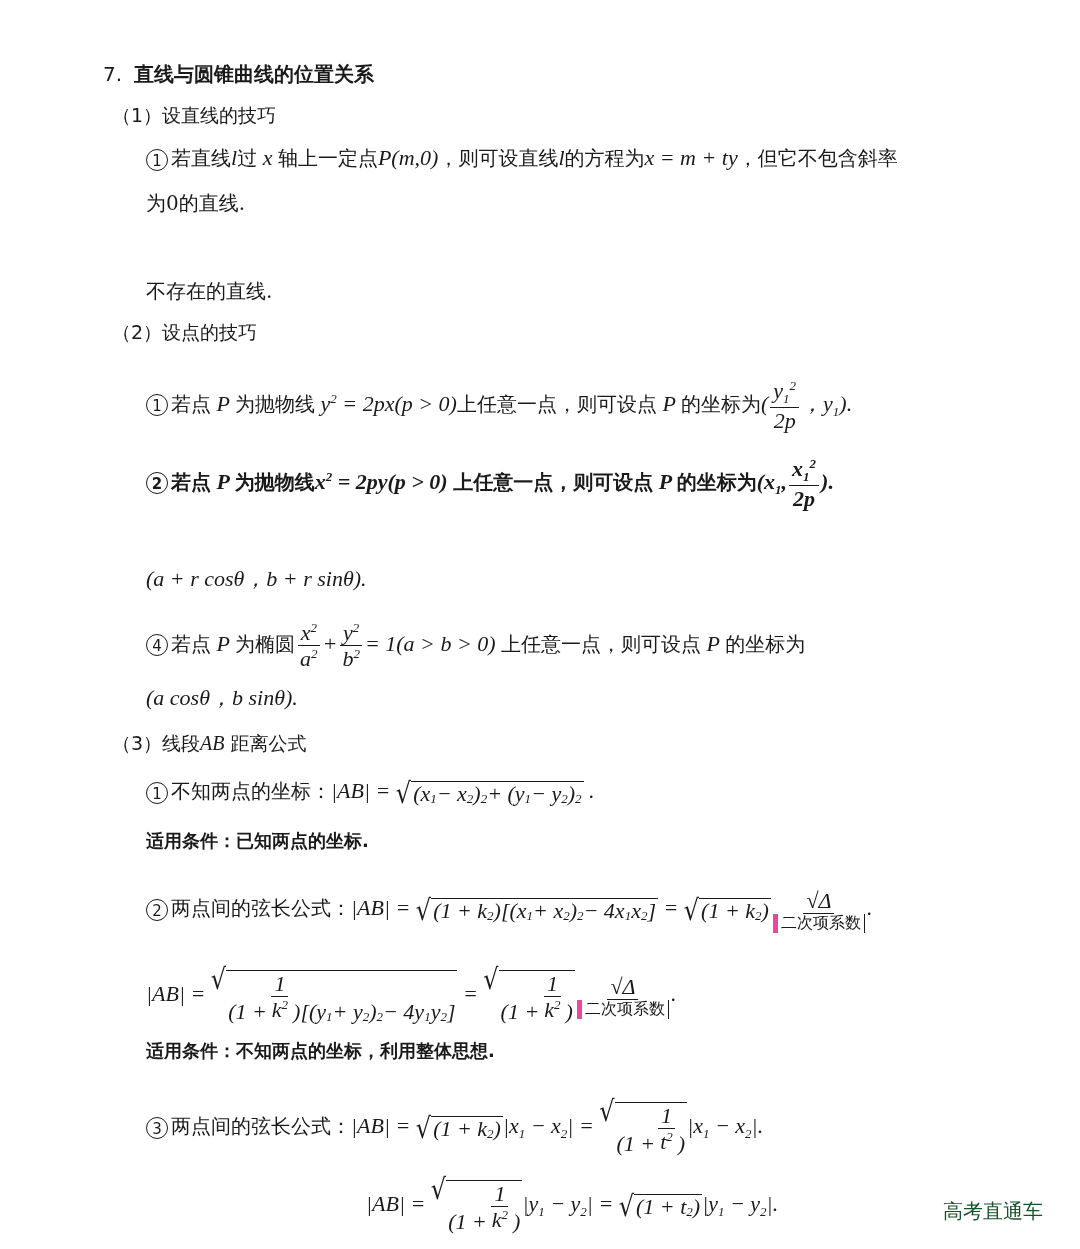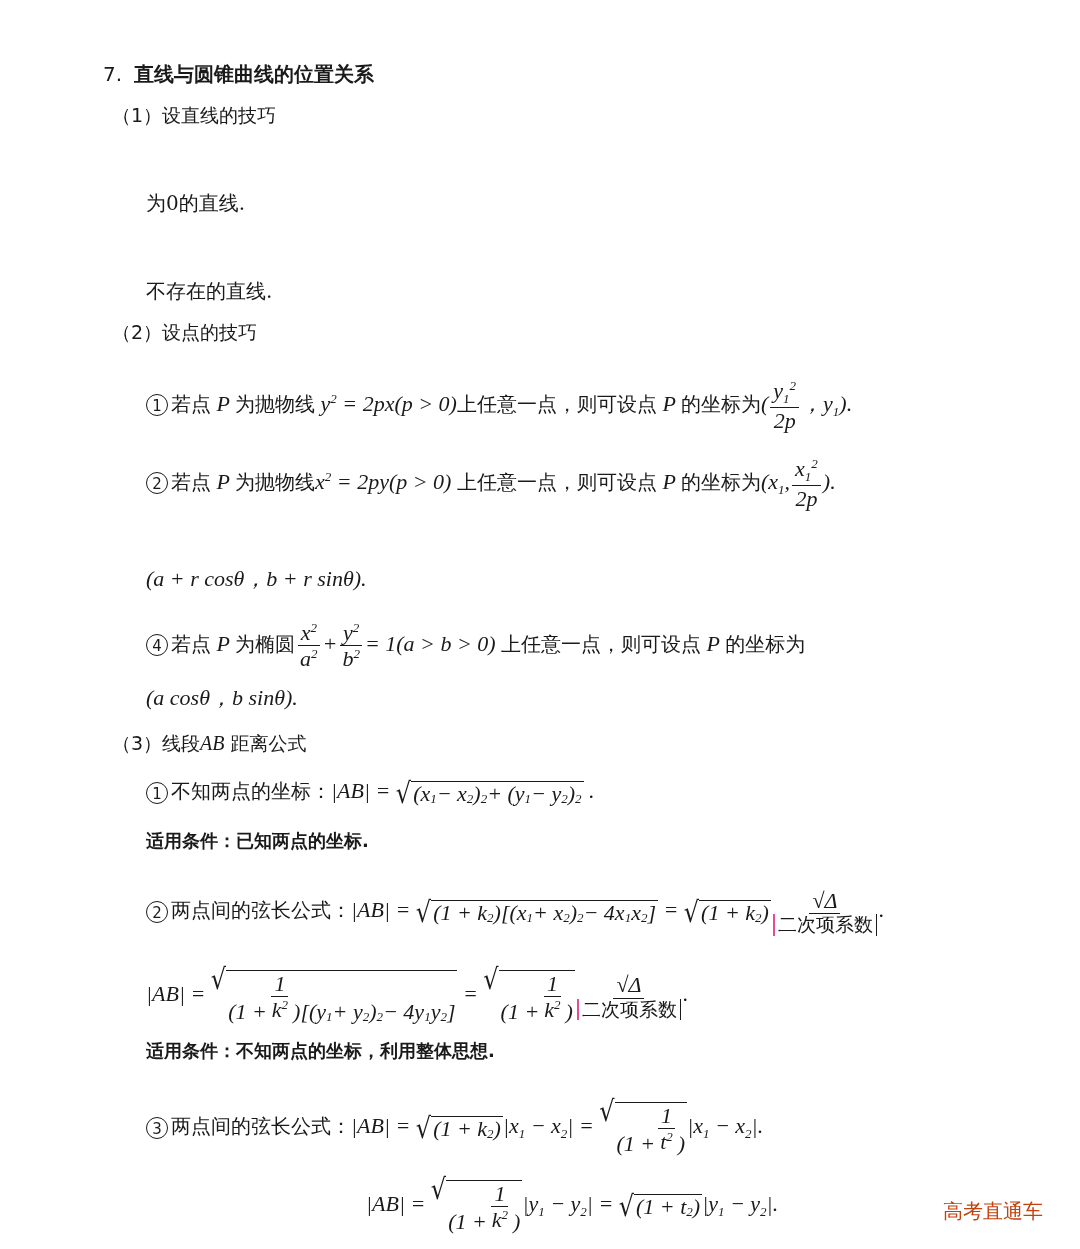--- a/index.html
+++ b/index.html
@@ -18,48 +18,51 @@
           vertical-align: middle; margin-right: 3px; box-sizing: border-box; }
   .m { font-family: "Liberation Serif", serif; font-style: italic; font-size: 22px; }
   .frac { display: inline-flex; flex-direction: column; align-items: center; vertical-align: middle; margin: 0 2px; }
   .frac .num2 { border-bottom: 1px solid #1a1a1a; padding: 0 3px; line-height: 1.15; }
   .frac .den { padding: 0 3px; line-height: 1.15; }
   .sqrt { display: inline-flex; align-items: stretch; vertical-align: middle; }
   .sqrt .rad { font-family: "DejaVu Sans", sans-serif; font-size: 24px; line-height: 1; transform: scaleY(1.2); }
   .sqrt .body { border-top: 1px solid #1a1a1a; padding: 0 2px; display: inline-flex; align-items: flex-end; }
   sup { font-size: 13px; }
   sub { font-size: 13px; }
-  .abs-den { border-left: 2px solid #ec4899; border-right: 1px solid #1a1a1a; font-family: "DejaVu Serif", serif; font-style: normal; font-size: 19px; }
-  .watermark { position: absolute; left: 943px; top: 1198px; font-family: "DejaVu Sans", sans-serif; font-size: 20px; color: #c2410c; }
+  .abs-den { border-left: 5px solid #ec4899; border-right: 1px solid #1a1a1a; font-family: "DejaVu Serif", serif; font-style: normal; font-size: 16px; }
+  .watermark { position: absolute; left: 943px; top: 1198px; font-family: "DejaVu Sans", sans-serif; font-size: 20px; color: #14532d; }
 </style>
 </head>
 <body>
 
 <div class="page">
 
   <div class="line title" style="left:103px; top:64px;">
     <span class="num">7.</span><span>直线与圆锥曲线的位置关系</span>
   </div>
 
   <div class="line sub" style="left:112px; top:106px;">（1）设直线的技巧</div>
 
+  <div class="line" style="left:146px; top:147px;">
+    <span class="circ">1</span><span>若直线</span><span class="m">l</span><span>过</span><span class="m"> x </span><span>轴上一定点</span><span class="m">P(m,0)</span><span>，则可设直线</span><span class="m">l</span><span>的方程为</span><span class="m">x = m + ty</span><span>，但它不包含斜率</span>
+  </div>
   <div class="line" style="left:146px; top:193px;">为0的直线.</div>
 
   <div class="line" style="left:146px; top:281px;">不存在的直线.</div>
 
   <div class="line sub" style="left:112px; top:323px;">（2）设点的技巧</div>
 
   <div class="line" style="left:146px; top:378px;">
     <span class="circ">1</span><span>若点</span><span class="m"> P </span><span>为抛物线</span><span class="m"> y<sup>2</sup> = 2px(p &gt; 0)</span><span>上任意一点，则可设点</span><span class="m"> P </span><span>的坐标为</span><span class="m">(<span class="frac">
           <span class="num2">y<sub>1</sub><sup>2</sup></span>
           <span class="den">2p</span>
         </span>，y<sub>1</sub>).</span>
   </div>
 
-  <div class="line" style="left:146px; top:456px;">
+  <div class="line" style="left:146px; top:456px;font-weight:bold;">
     <span class="circ">2</span><span>若点</span><span class="m"> P </span><span>为抛物线</span><span class="m">x<sup>2</sup> = 2py(p &gt; 0) </span><span>上任意一点，则可设点</span><span class="m"> P </span><span>的坐标为</span><span class="m">(x<sub>1</sub>,<span class="frac">
           <span class="num2">x<sub>1</sub><sup>2</sup></span>
           <span class="den">2p</span>
         </span>).</span>
   </div>
 
   <div class="line m" style="left:146px; top:568px;">(a + r cosθ，b + r sinθ).</div>
 
   <div class="line" style="left:146px; top:620px;">
     <span class="circ">4</span><span>若点</span><span class="m"> P </span><span>为椭圆</span><span class="m"><span class="frac">

